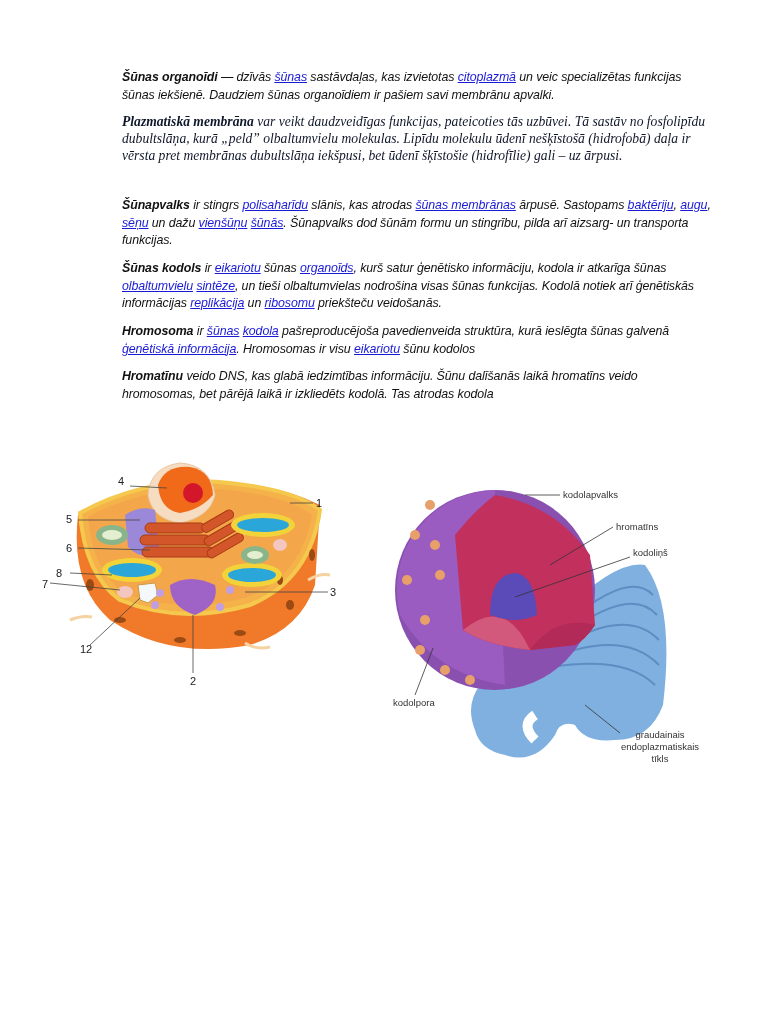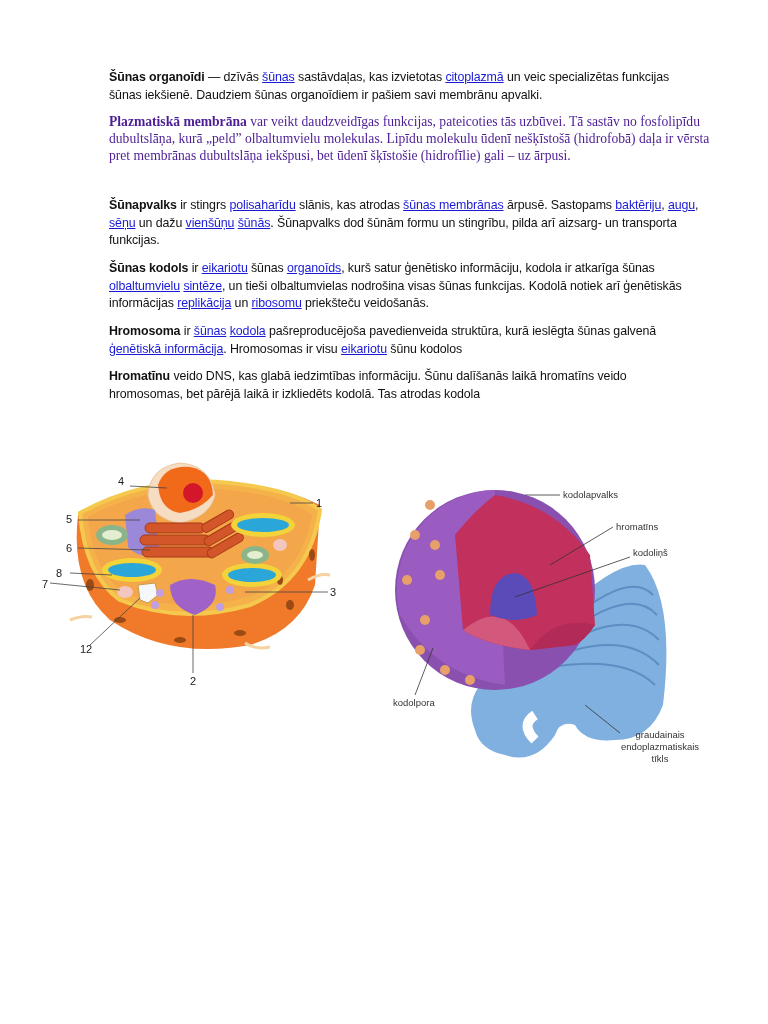--- a/index.html
+++ b/index.html
@@ -1,21 +1,21 @@
 <!DOCTYPE html>
 <html><head>
 <meta charset="utf-8">
 <style>
   html, body { margin:0; padding:0; background:#ffffff; }
   body { width:768px; height:1024px; position:relative; overflow:hidden;
          font-family:"Liberation Sans", "DejaVu Sans", sans-serif; color:#111; }
   .page { position:absolute; left:0; top:0; width:768px; height:1024px; }
-  p { margin:0; position:absolute; left:109px; width:585px; }
+  p { margin:0; position:absolute; left:122px; width:585px;font-style:italic; }
   .sans { font-family:"Liberation Sans", "DejaVu Sans", sans-serif; font-size:12.4px; line-height:17.5px; letter-spacing:-0.1px; }
-  .serif { font-family:"Liberation Serif", "DejaVu Serif", serif; font-size:13.6px; line-height:17px; color:#4c1d95; }
+  .serif { font-family:"Liberation Serif", "DejaVu Serif", serif; font-size:13.6px; line-height:17px; color:#0f172a; }
   b { font-weight:bold; }
   a { color:#1a1ad6; text-decoration:underline; }
   .figure { position:absolute; }
   svg text { font-family:"Liberation Sans", "DejaVu Sans", sans-serif; }
 </style>
 </head>
 <body>
 
 <div class="page">
 

